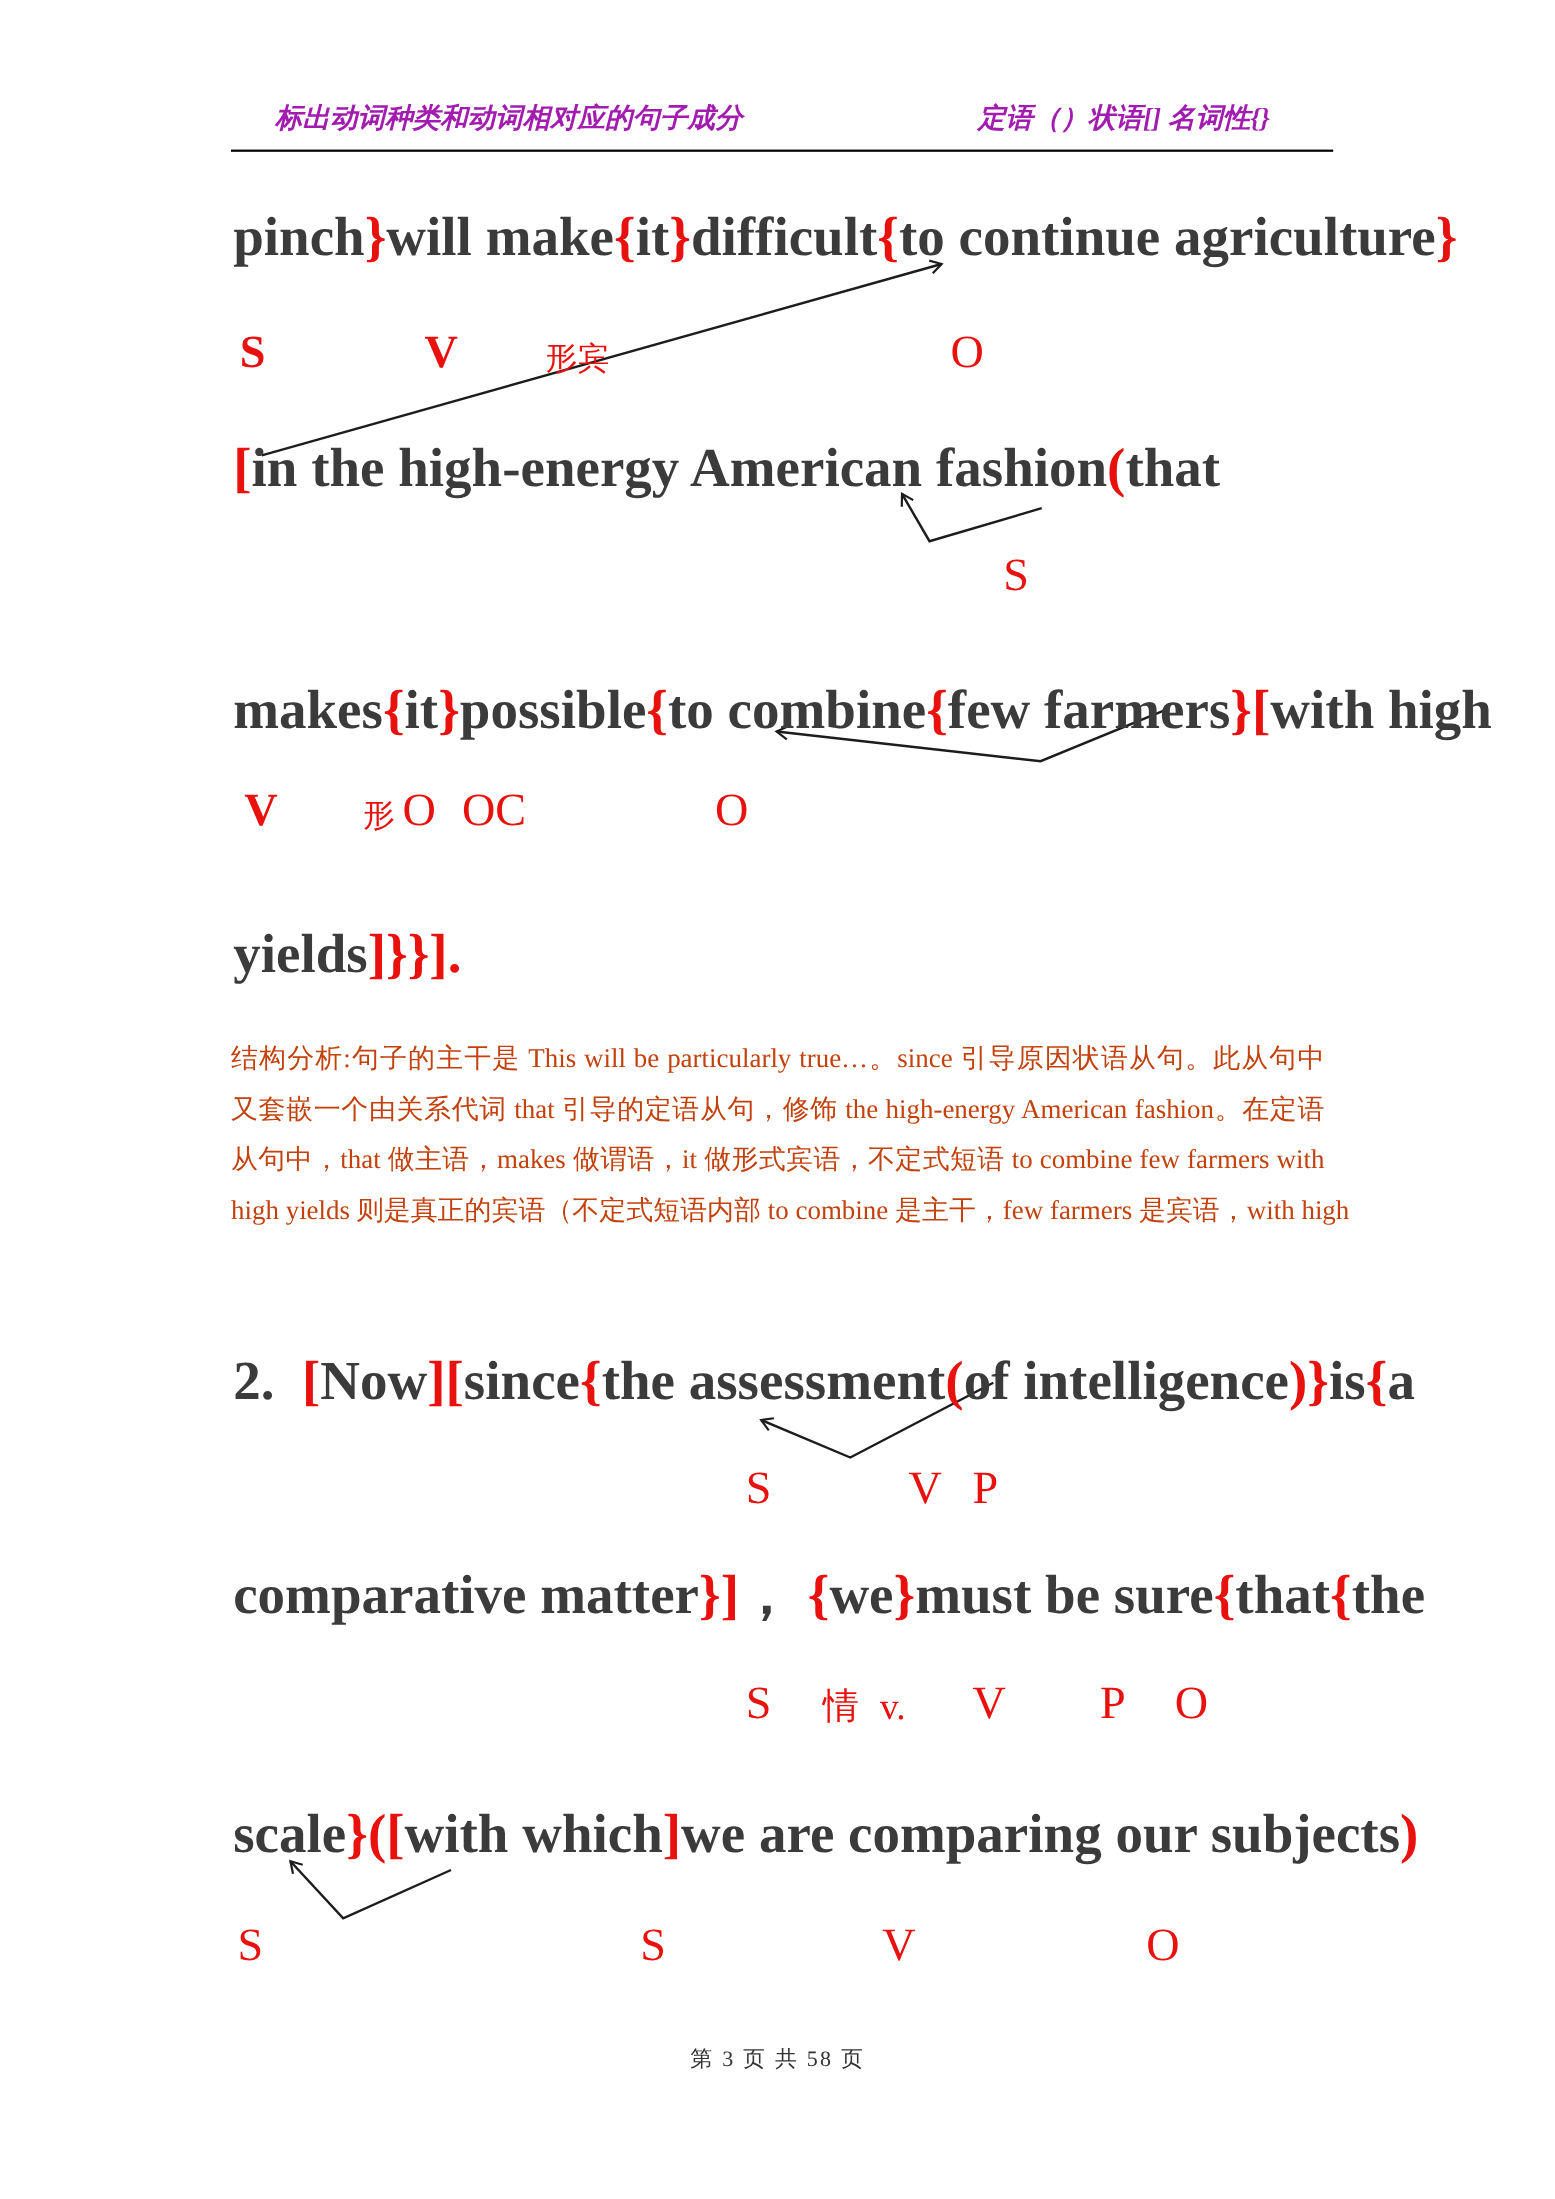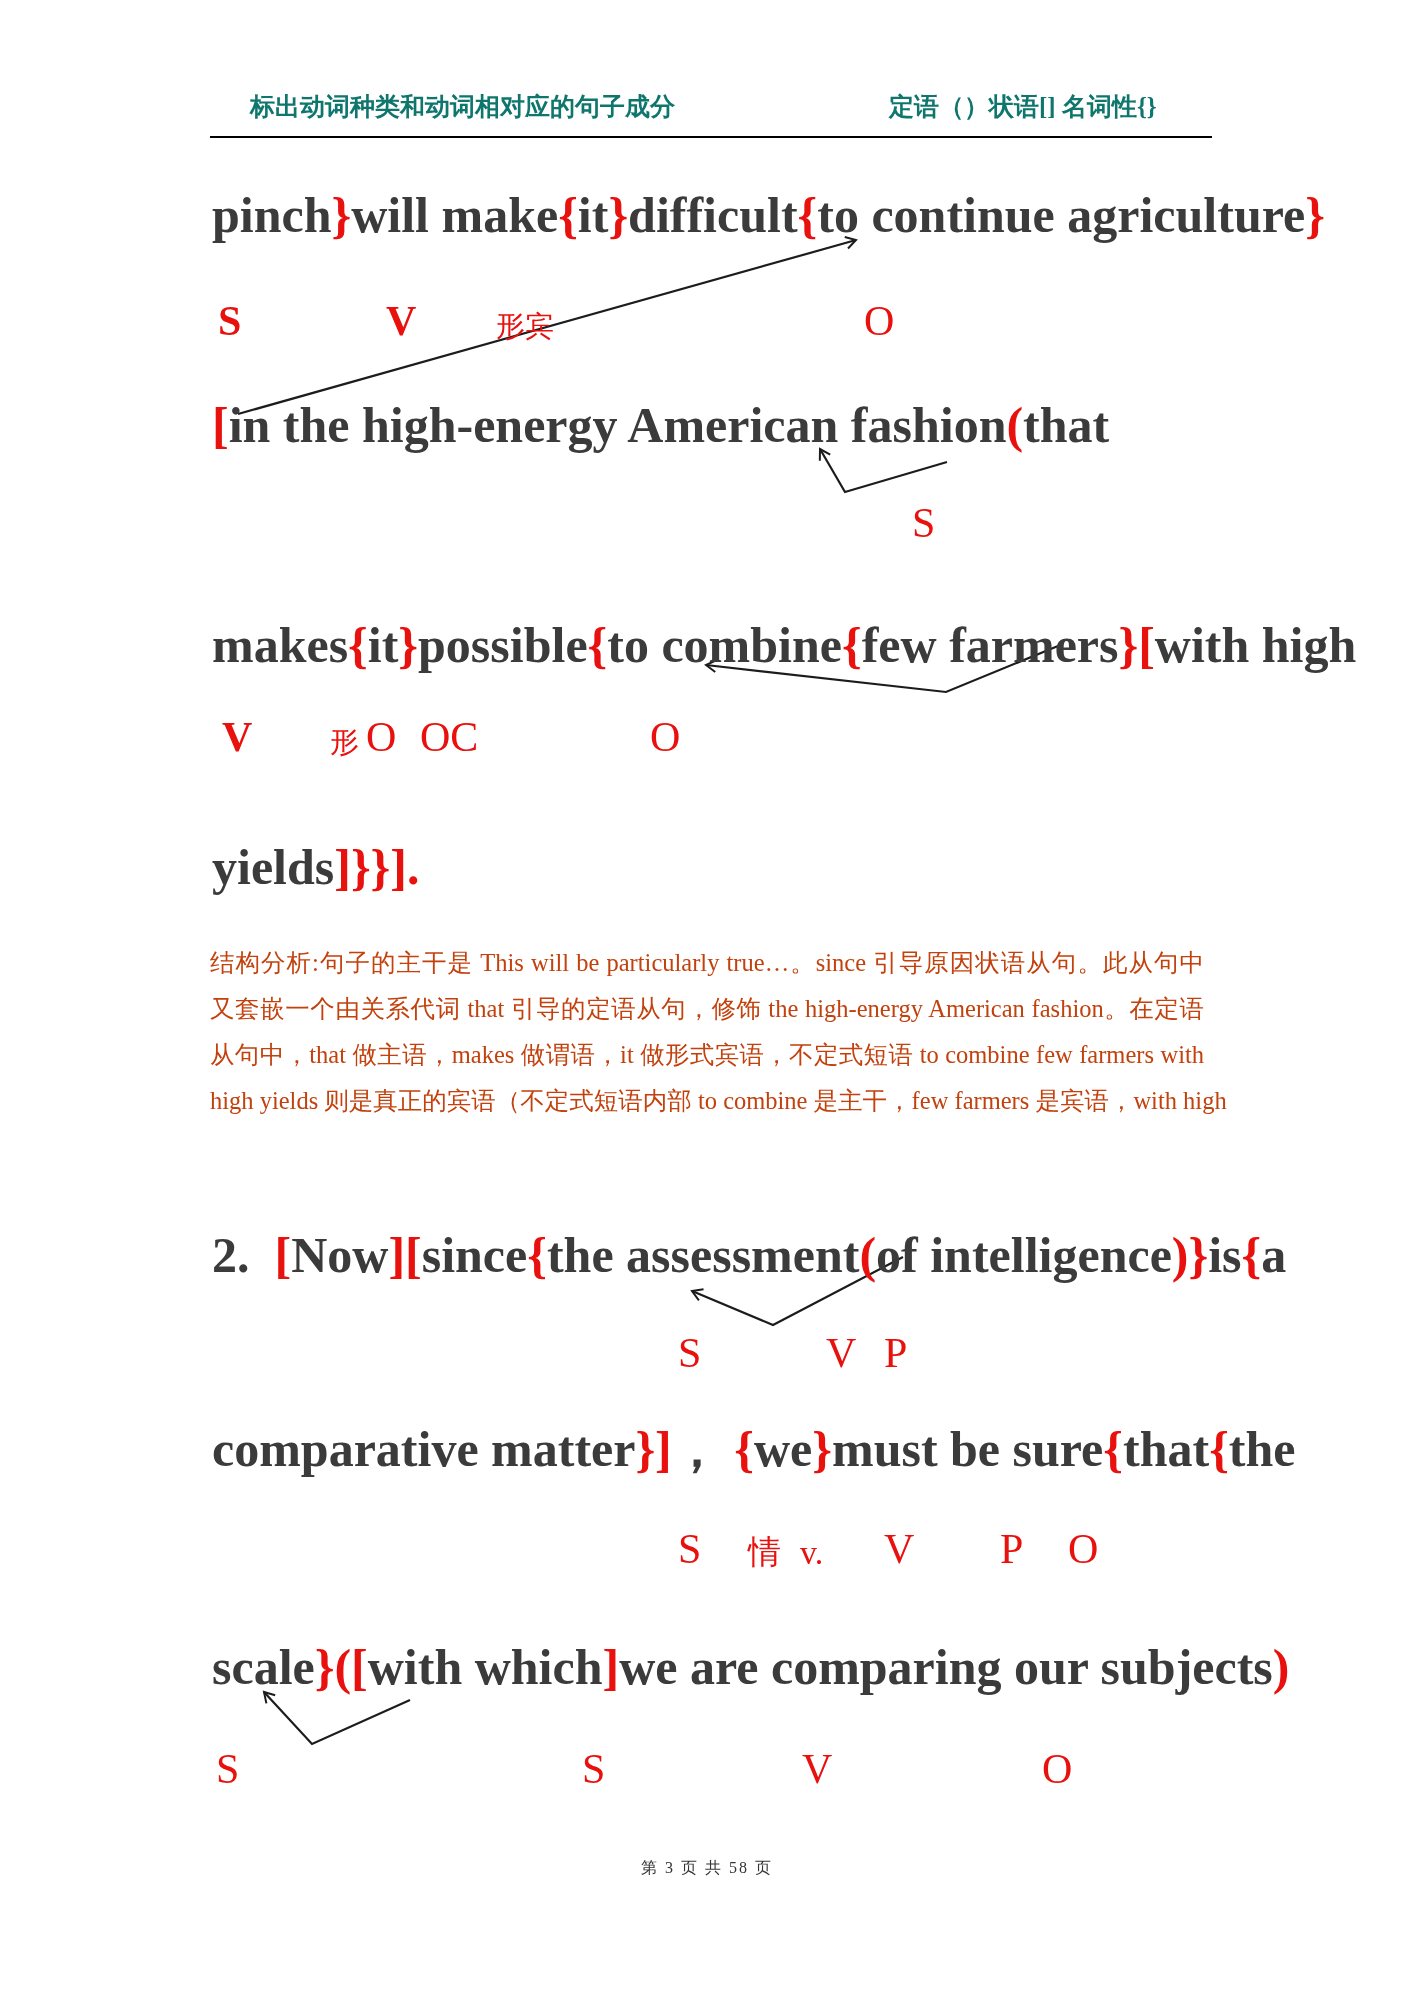--- a/index.html
+++ b/index.html
@@ -1,39 +1,39 @@
 <!DOCTYPE html>
 <html style="--red: #e8110d; --dark: #3c3b3b;"><head>
 <meta charset="utf-8">
 <style>
   html,body{margin:0;padding:0;background:#ffffff;}
   .page{position:relative;width:1414px;height:1999px;background:#fff;
         font-family:"Liberation Serif","DejaVu Serif",serif;overflow:hidden;}
-  .hdr{position:absolute;top:90px;font-weight:bold;font-size:25px;color:#0f766e;
-       white-space:nowrap;}
+  .hdr{position:absolute;top:90px;font-weight:bold;font-size:25px;color:#a21caf;
+       white-space:nowrap;font-style:italic;}
   .hdr-left{left:250px;}
   .hdr-right{left:889px;}
   .rule{position:absolute;left:210px;top:136px;width:1002px;height:2px;background:#000;}
   .bigline{position:absolute;font-size:50px;font-weight:bold;white-space:nowrap;
            color:var(--dark);letter-spacing:0;}
   .seg{display:inline;}
   .seg.red{color:var(--red);}
   .seg.dark{color:var(--dark);}
   .lbl{position:absolute;color:var(--red);font-size:42px;line-height:1;white-space:nowrap;}
   .lbl.b{font-weight:bold;}
   .lbl.cjk{font-size:29px;}
   .lbl.cjk2{font-size:33px;}
   .lbl.v{font-size:34px;}
   .para{position:absolute;left:210px;top:940px;width:994px;color:#c2410c;
         font-size:24.5px;}
   .pline{height:46px;line-height:46px;white-space:nowrap;
          text-align:justify;text-align-last:justify;overflow:visible;}
   .pline.last{text-align:left;text-align-last:left;}
   .footer{position:absolute;left:0;top:1858px;width:1414px;text-align:center;
-          font-size:16px;color:#333;letter-spacing:2px;}
+          font-size:20px;color:#333;letter-spacing:2px;}
   svg.arrows{position:absolute;left:0;top:0;pointer-events:none;}
 </style>
 </head>
 <body>
 
 <div class="page">
 
   <span class="hdr hdr-left">标出动词种类和动词相对应的句子成分</span>
   <span class="hdr hdr-right">定语（）状语[] 名词性{}</span>
   <div class="rule"></div>

